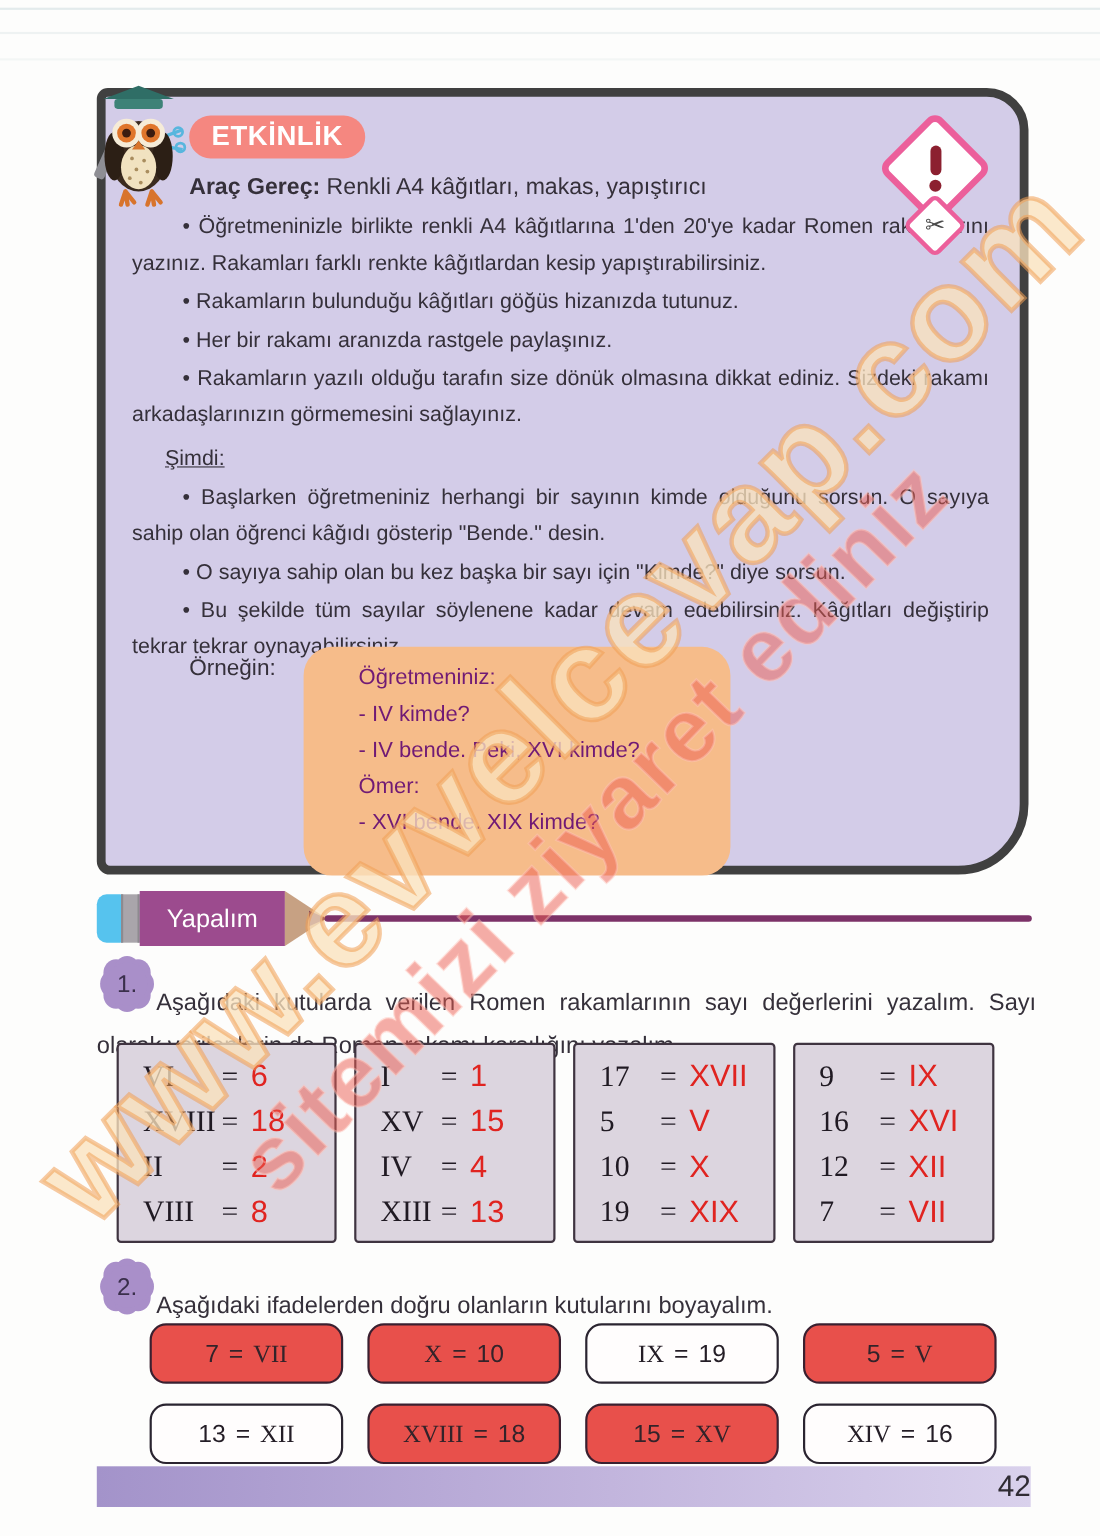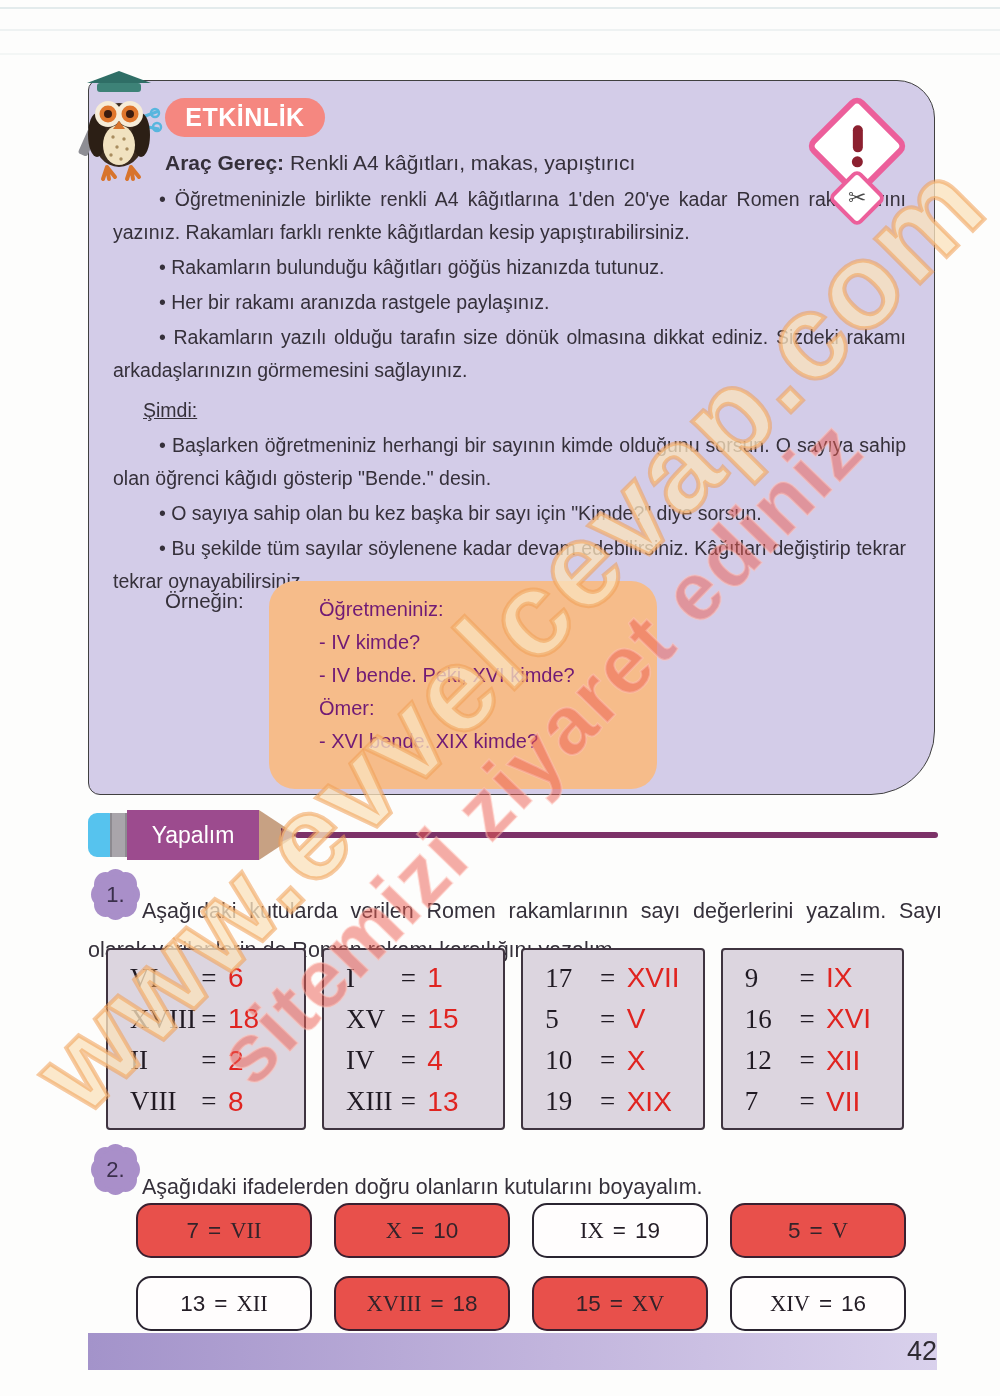--- a/index.html
+++ b/index.html
@@ -5,21 +5,21 @@
   html,body{margin:0;padding:0;}
   body{
     width:1000px;height:1396px;position:relative;overflow:hidden;
     background:#fdfdfc;font-family:"Liberation Sans",sans-serif;color:#35303a;
   }
   .scanline{position:absolute;left:0;width:1000px;height:2px;background:rgba(170,195,198,.30);}
 
   
   .activity-box{
     position:absolute;left:88px;top:80px;width:847px;height:715px;box-sizing:border-box;
-    background:#d3cce8;border:1px solid #404040;border-radius:10px 38px 64px 12px;
+    background:#d3cce8;border:8px solid #404040;border-radius:10px 38px 64px 12px;
     padding:0 26px 0 24px;
   }
   .etkinlik-badge{
     position:absolute;left:76px;top:17px;min-width:124px;height:39px;padding:0 18px;
     background:#f58780;border-radius:20px;display:flex;align-items:center;justify-content:center;
     color:#fff;font-size:25px;letter-spacing:.5px;font-weight:bold;
   }
   
   .warn-wrap{position:absolute;right:12px;top:20px;width:130px;height:150px;}
   .diamond-outer{

